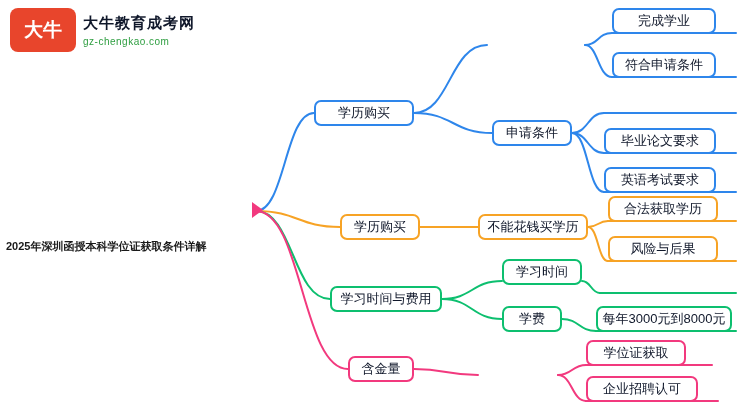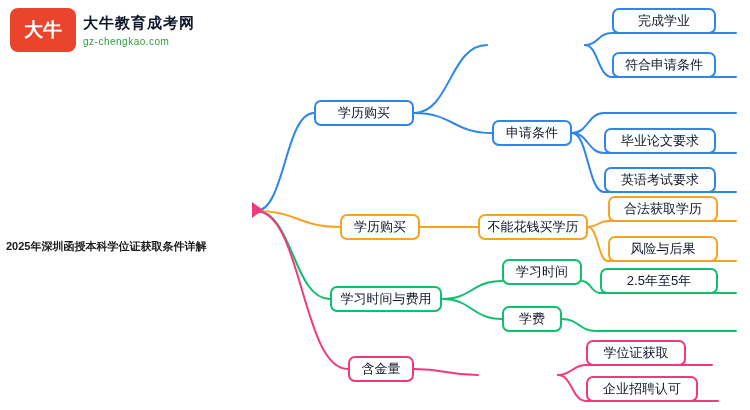--- a/index.html
+++ b/index.html
@@ -109,20 +109,20 @@
   <div class="node c-blue" style="left:604px;top:128px;width:112px">毕业论文要求</div>
   <div class="node c-blue" style="left:604px;top:167px;width:112px">英语考试要求</div>
 
   <div class="node c-orange" style="left:340px;top:214px;width:80px">学历购买</div>
   <div class="node c-orange" style="left:478px;top:214px;width:110px">不能花钱买学历</div>
   <div class="node c-orange" style="left:608px;top:236px;width:110px">风险与后果</div>
   <div class="node c-orange" style="left:608px;top:196px;width:110px">合法获取学历</div>
 
   <div class="node c-green" style="left:330px;top:286px;width:112px">学习时间与费用</div>
   <div class="node c-green" style="left:502px;top:259px;width:80px">学习时间</div>
-  <div class="node c-green" style="left:600px;top:268px;width:118px">2.5年至5年</div>
   <div class="node c-green" style="left:502px;top:306px;width:60px">学费</div>
+  <div class="node c-green" style="left:596px;top:306px;width:136px">每年3000元到8000元</div>
 
   <div class="node c-pink" style="left:348px;top:356px;width:66px">含金量</div>
   <div class="node c-pink" style="left:586px;top:340px;width:100px">学位证获取</div>
   <div class="node c-pink" style="left:586px;top:376px;width:112px">企业招聘认可</div>
 
 </div>
 
 </body></html>

